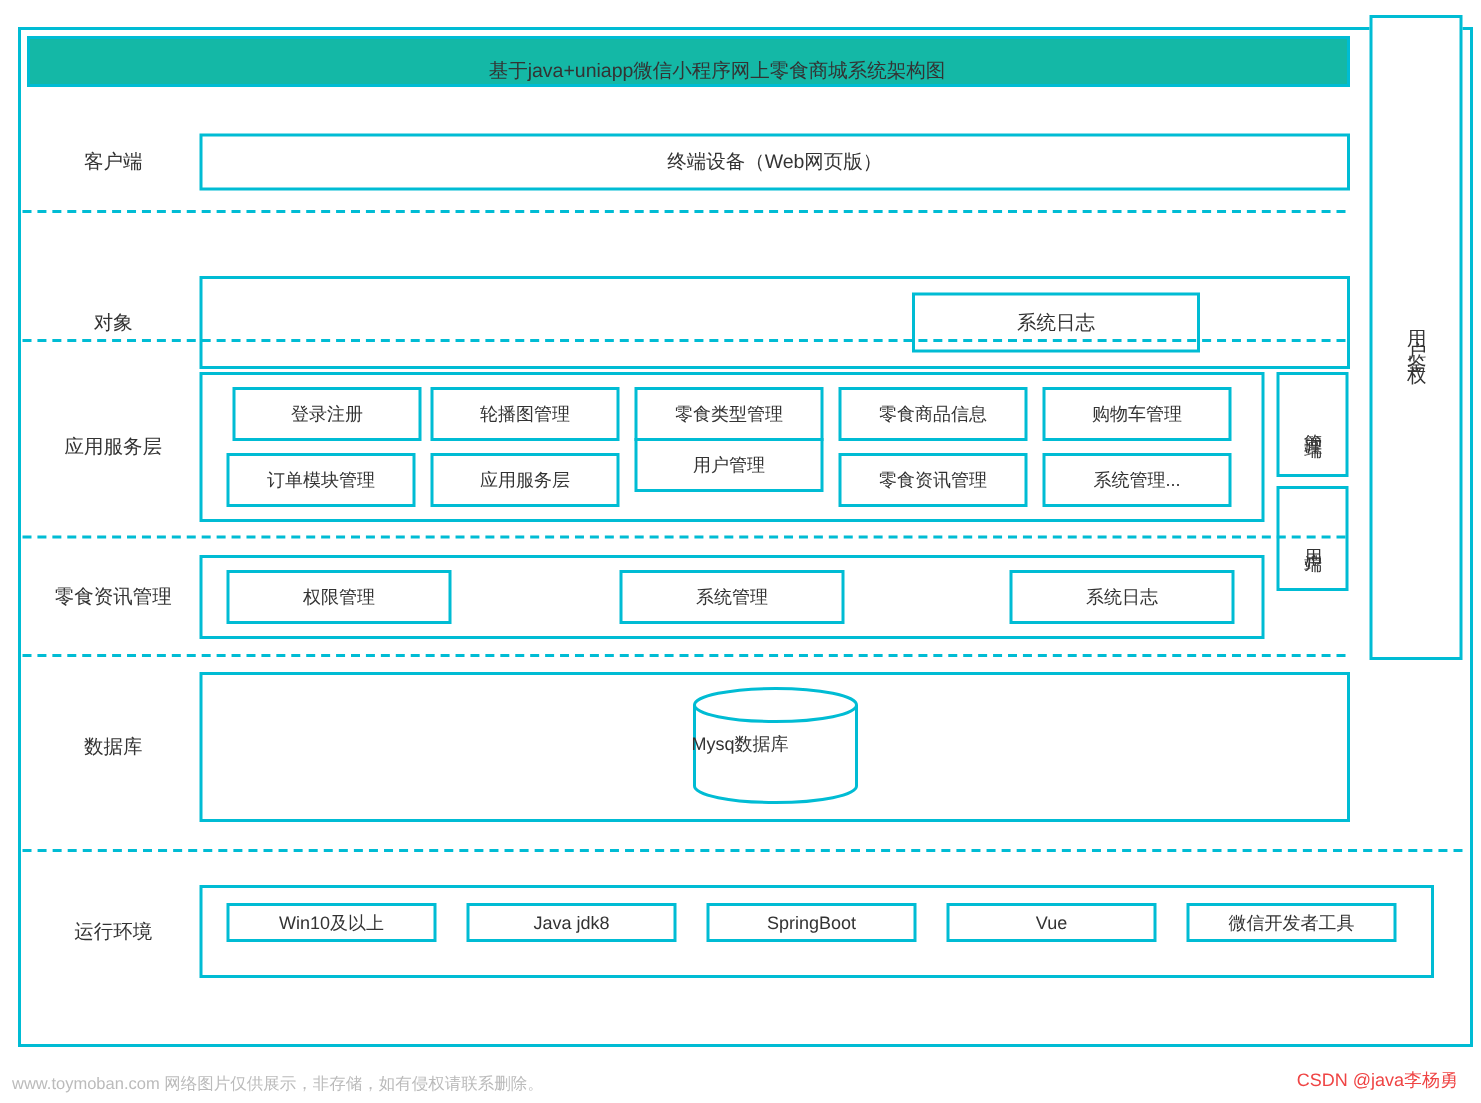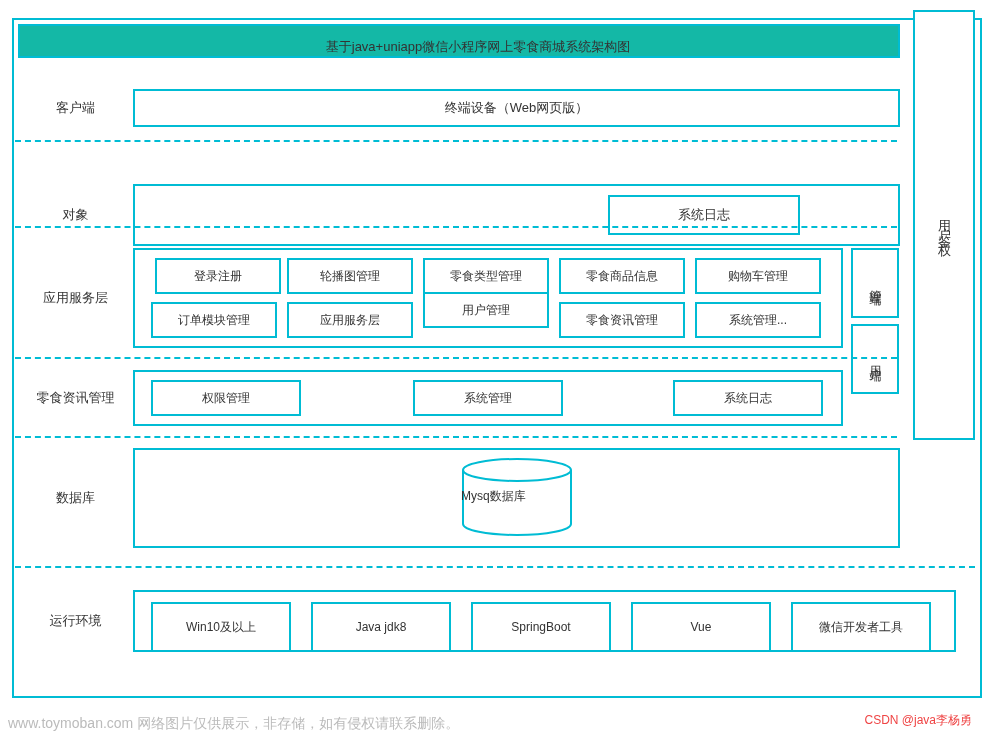--- a/index.html
+++ b/index.html
@@ -218,21 +218,21 @@
       position: absolute;
       left: 0;
       top: 0;
       width: 823px;
       height: 62px;
       border: 2px solid #00bcd4;
     }
     .runtime-box {
       position: absolute;
       top: 12px;
-      height: 50px;
+      height: 26px;
       width: 140px;
       border: 2px solid #00bcd4;
       display: flex;
       align-items: center;
       justify-content: center;
       font-size: 12px;
     }
     
     .auth-box {
       position: absolute;
@@ -256,21 +256,21 @@
       left: 15px;
       width: 882px;
       height: 0;
       border-top: 2px dashed #00bcd4;
     }
     
     .footer-left {
       position: absolute;
       left: 8px;
       top: 715px;
-      font-size: 14px;
+      font-size: 11px;
       color: #bbb;
     }
     .footer-right {
       position: absolute;
       right: 15px;
       top: 712px;
       font-size: 12px;
       color: #ef4444;
     }
   </style>

